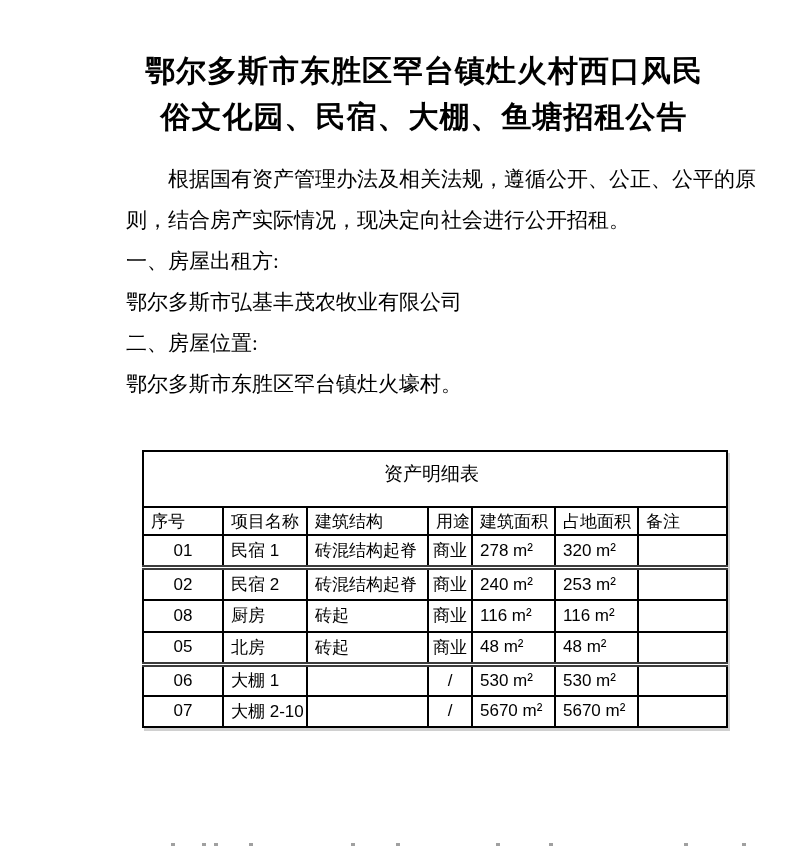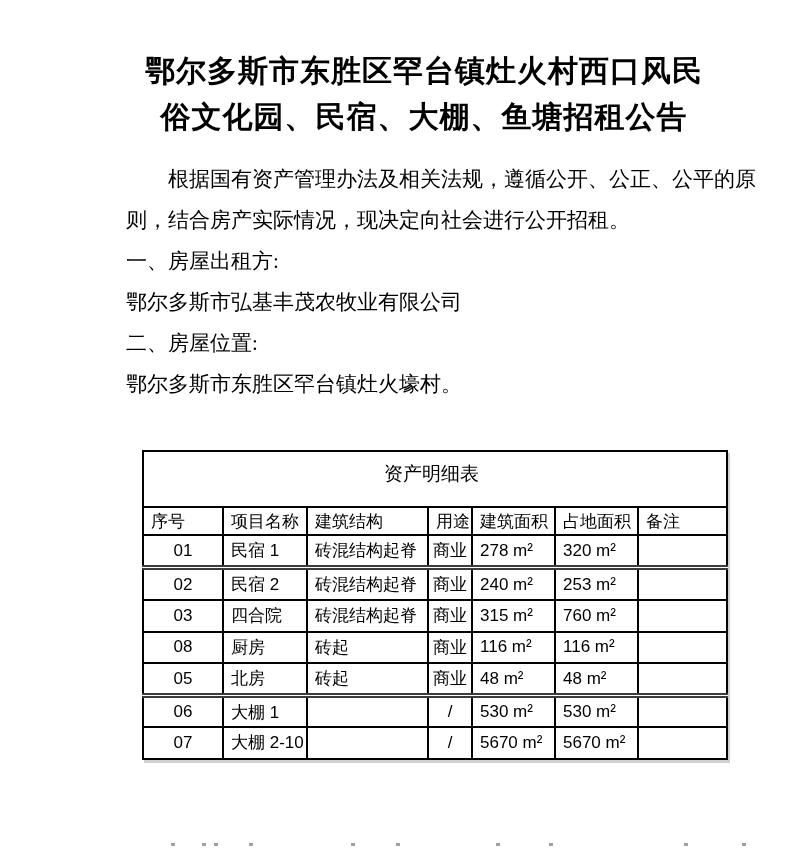--- a/index.html
+++ b/index.html
@@ -114,29 +114,20 @@
       <tr class="data-row">
         <td class="center">02</td>
         <td>民宿 2</td>
         <td>砖混结构起脊</td>
         <td class="center">商业</td>
         <td>240 m²</td>
         <td>253 m²</td>
         <td></td>
       </tr>
       <tr class="data-row">
-        <td class="center">03</td>
-        <td>四合院</td>
-        <td>砖混结构起脊</td>
-        <td class="center">商业</td>
-        <td>315 m²</td>
-        <td>760 m²</td>
-        <td></td>
-      </tr>
-      <tr class="data-row">
         <td class="center">08</td>
         <td>厨房</td>
         <td>砖起</td>
         <td class="center">商业</td>
         <td>116 m²</td>
         <td>116 m²</td>
         <td></td>
       </tr>
       <tr class="data-row thick">
         <td class="center">05</td>

